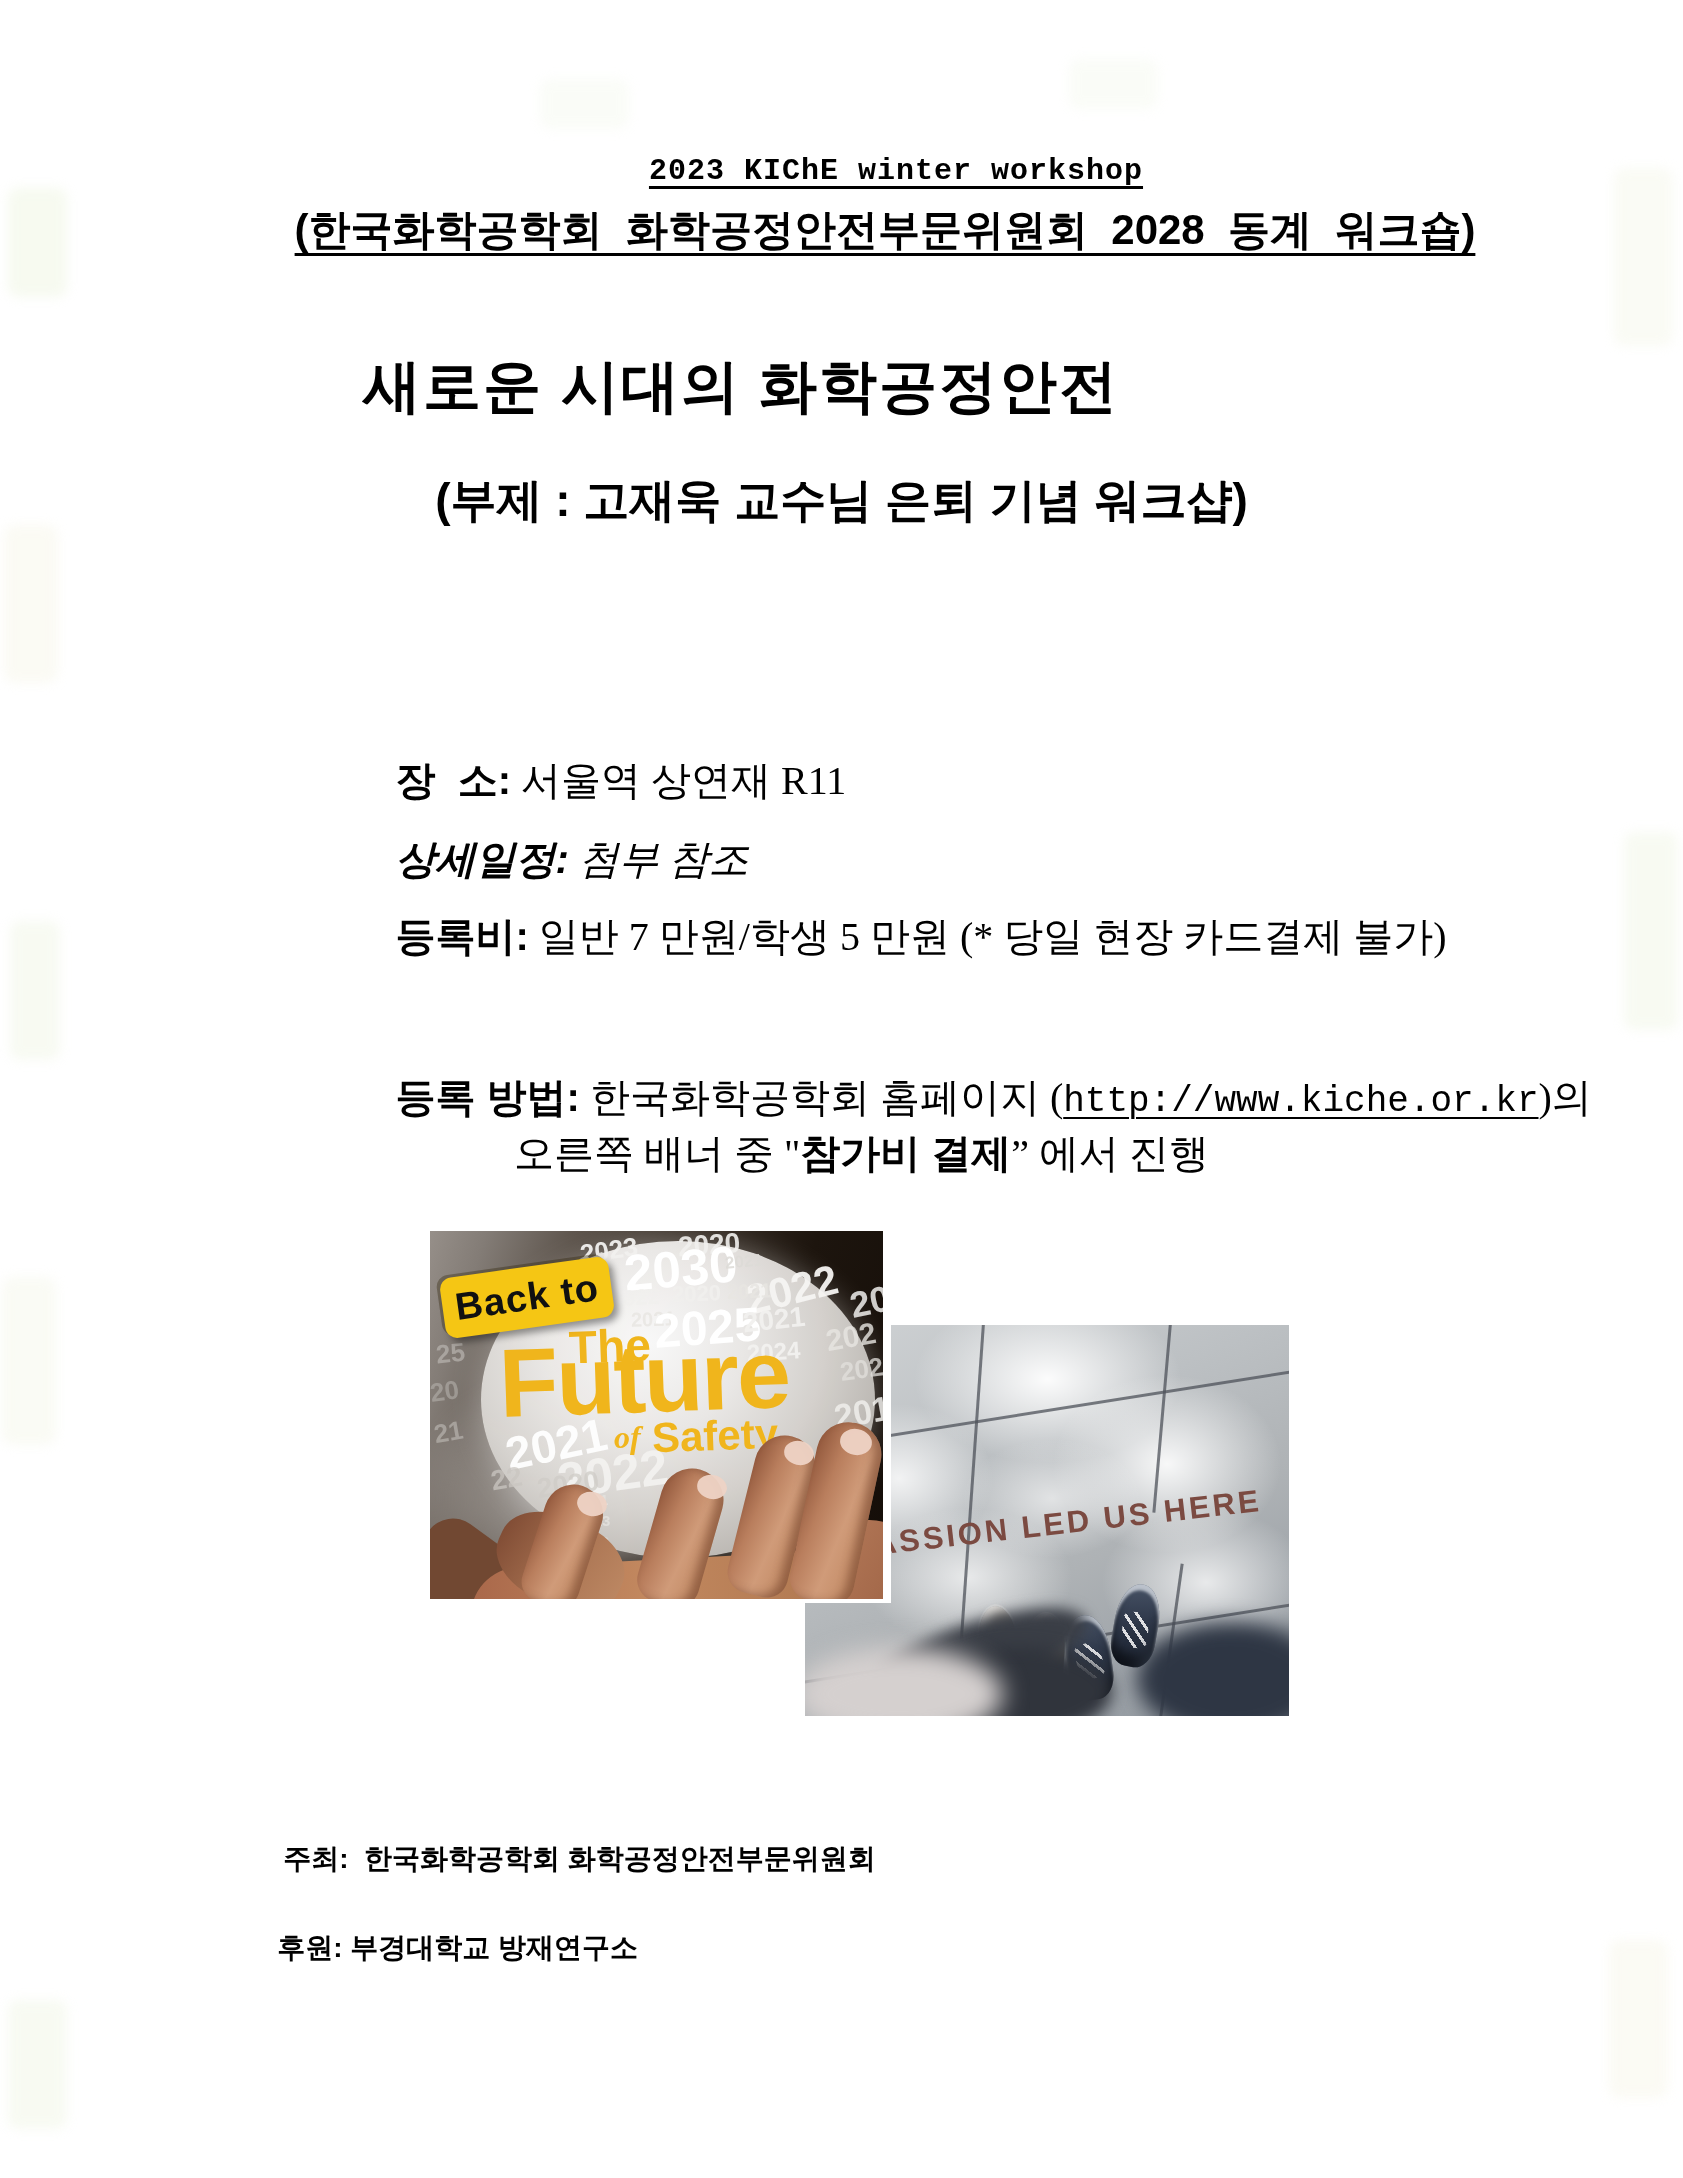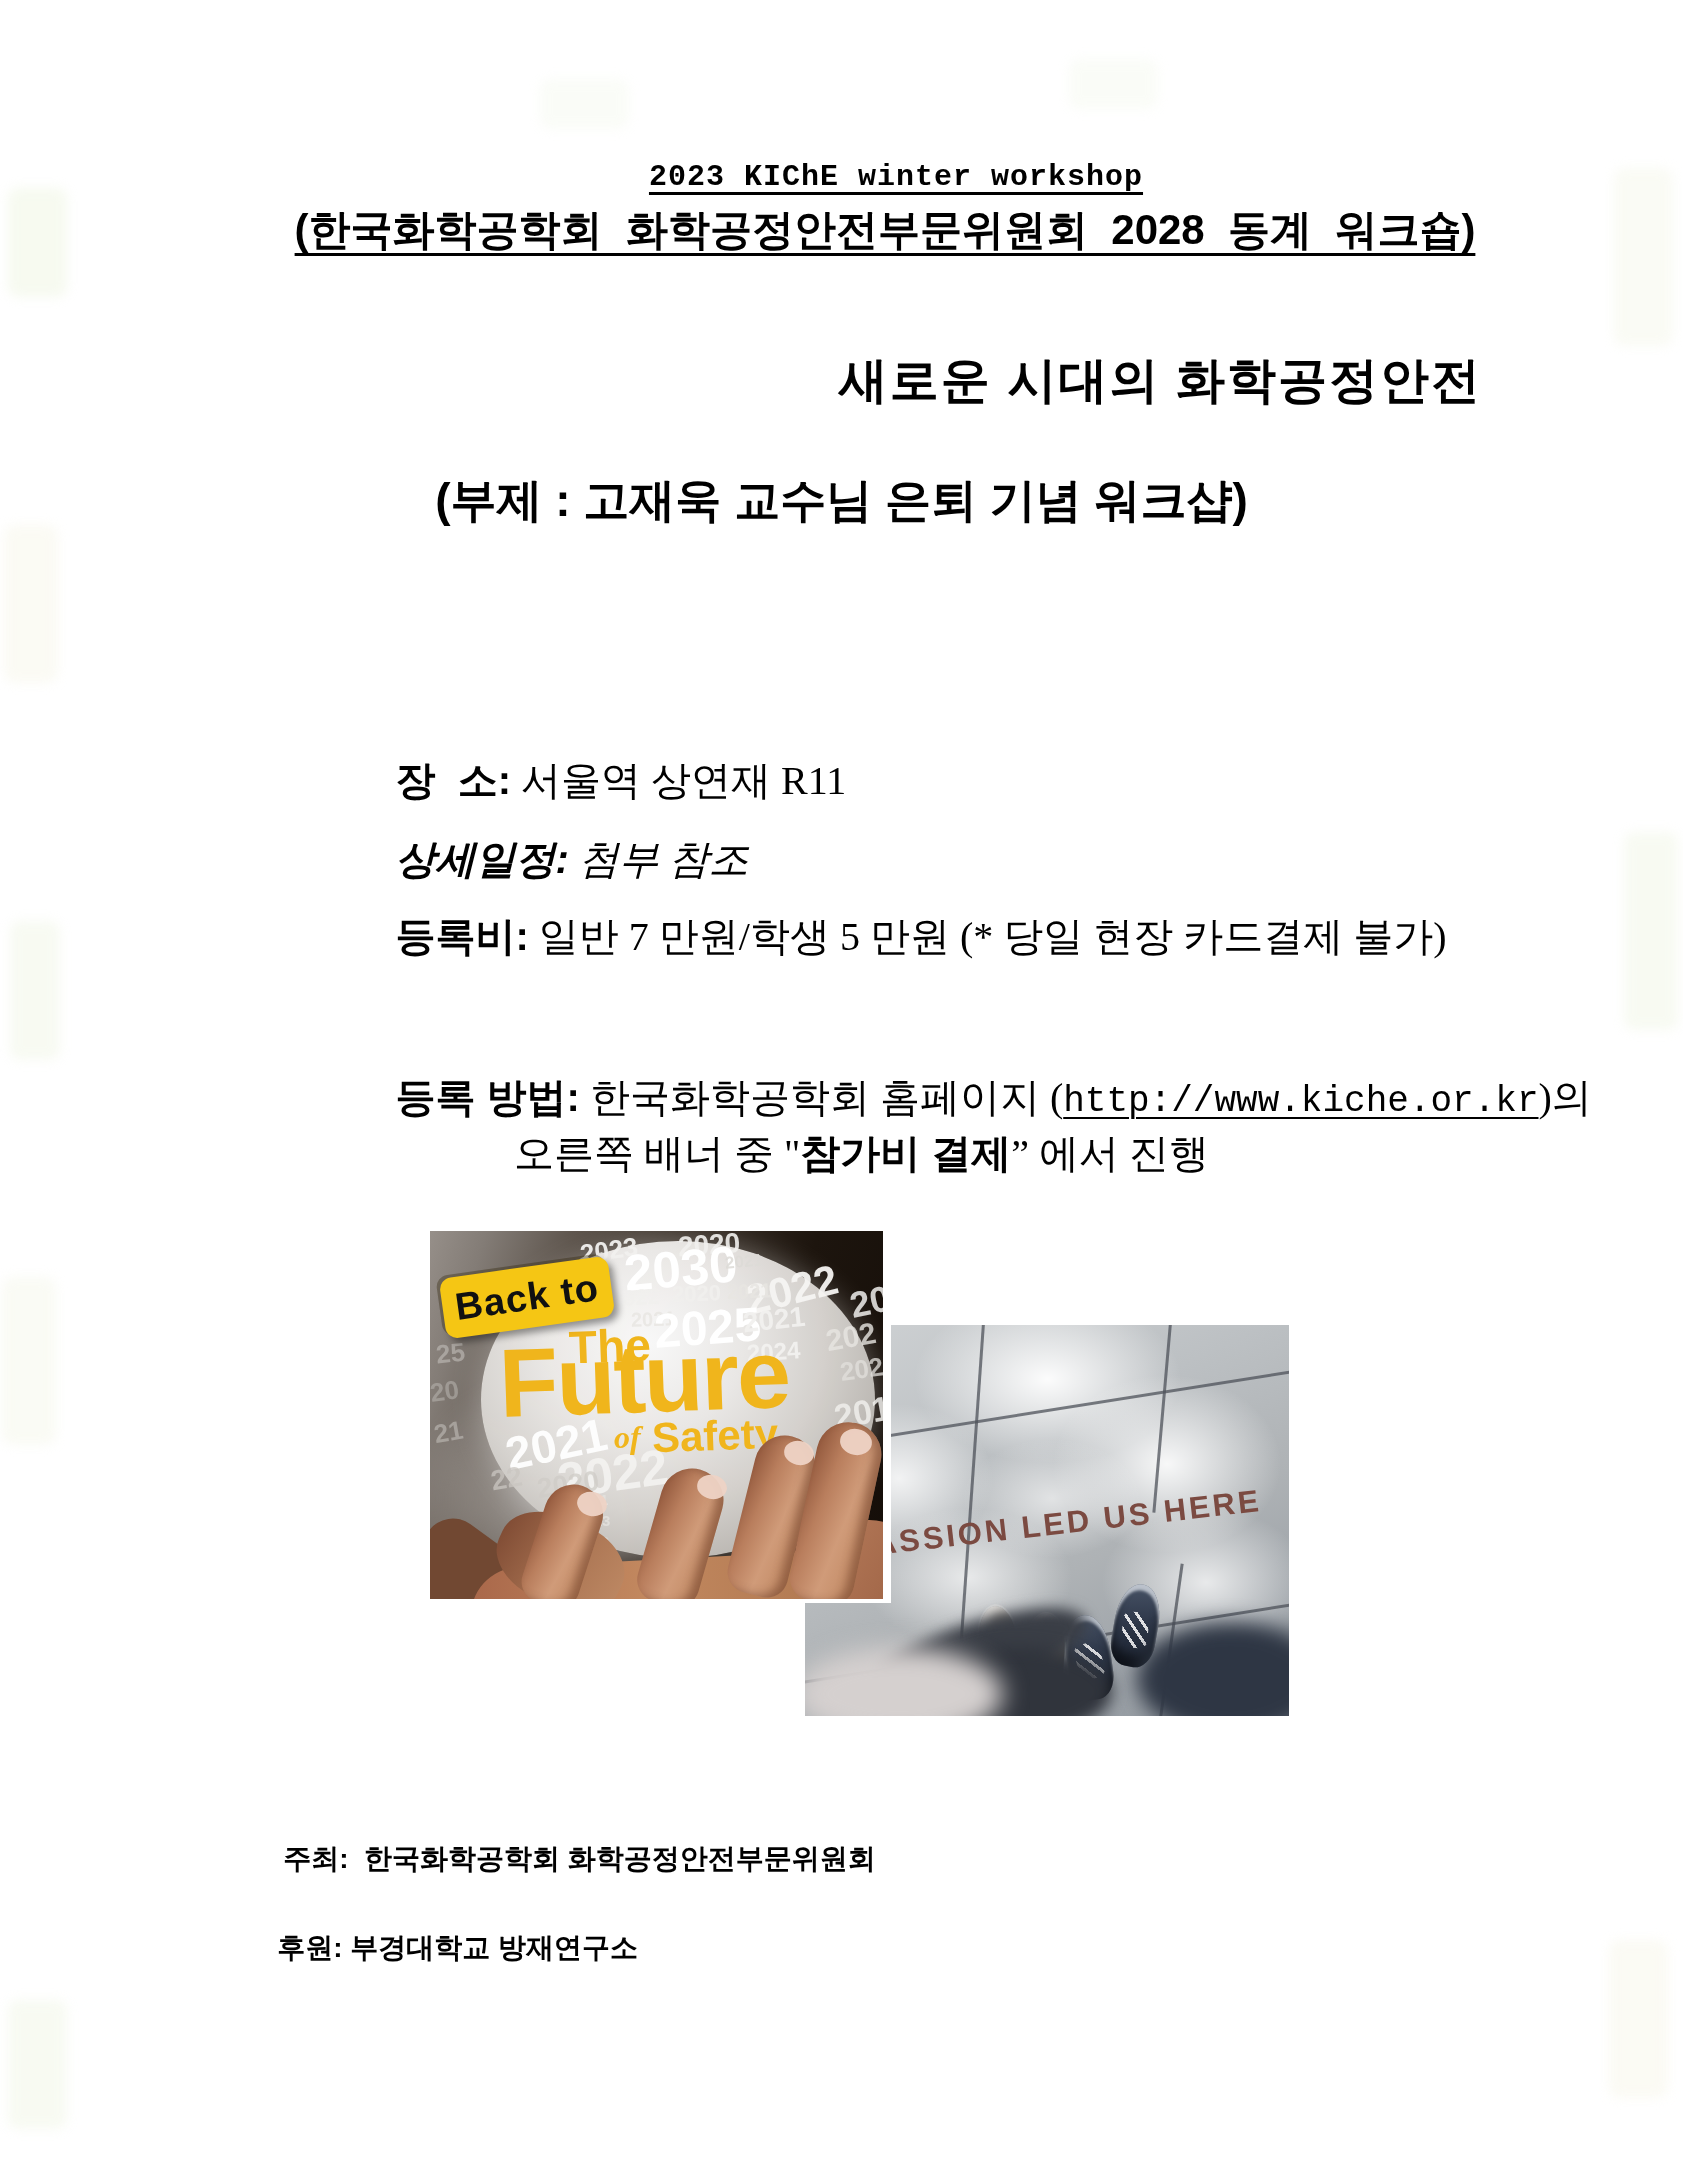--- a/index.html
+++ b/index.html
@@ -1,33 +1,33 @@
 <!DOCTYPE html>
 <html><head>
 <meta charset="utf-8">
 <style>
   html,body{margin:0;padding:0;background:#e8e8e8;}
   .page{position:relative;width:1683px;height:2178px;background:#ffffff;overflow:hidden;
         font-family:"Liberation Sans",sans-serif;color:#000;}
   .sans{font-family:"Liberation Sans","DejaVu Sans",sans-serif;}
   .serif{font-family:"Liberation Serif","DejaVu Serif",serif;}
-  .mono{font-family:"Liberation Mono","DejaVu Sans Mono",monospace;margin-top:6px;}
+  .mono{font-family:"Liberation Mono","DejaVu Sans Mono",monospace;}
 
   
   .ghost{position:absolute;border-radius:10px;filter:blur(6px);opacity:.5;pointer-events:none;}
 
   
   .header1{position:absolute;left:0;width:1683px;top:154px;text-align:center;text-indent:109px;
            font-size:30px;font-weight:bold;letter-spacing:1px;
            text-decoration:underline;text-decoration-thickness:3px;text-underline-offset:7px;}
   .header2{position:absolute;left:0;width:1683px;top:202px;text-align:center;text-indent:87px;
            font-size:42px;font-weight:bold;white-space:pre;
            text-decoration:underline;text-decoration-thickness:3px;text-underline-offset:9px;}
-  .title{position:absolute;left:0;width:1482px;top:354px;text-align:right;
-         font-size:49px;font-weight:bold;letter-spacing:2px;line-height:1.1;}
+  .title{position:absolute;left:0;width:1482px;top:354px;text-align:center;
+         font-size:58px;font-weight:bold;letter-spacing:2px;line-height:1.1;}
   .subtitle{position:absolute;left:0;width:1683px;top:475px;text-align:center;
             font-size:46px;font-weight:bold;line-height:1.1;}
 
   
   .detail-line{position:absolute;left:351px;font-size:40px;line-height:1.15;white-space:pre;}
   .dl-label{font-family:"Liberation Sans","DejaVu Sans",sans-serif;font-weight:bold;white-space:pre;}
   .dl-value{font-family:"Liberation Serif","DejaVu Serif",serif;white-space:pre;}
   .dl-url{font-family:"Liberation Mono","DejaVu Sans Mono",monospace;font-size:36px;
           text-decoration:underline;text-decoration-thickness:2px;text-underline-offset:6px;white-space:pre;}
   .detail-center{position:absolute;left:0;width:1683px;top:1079px;text-align:center;

